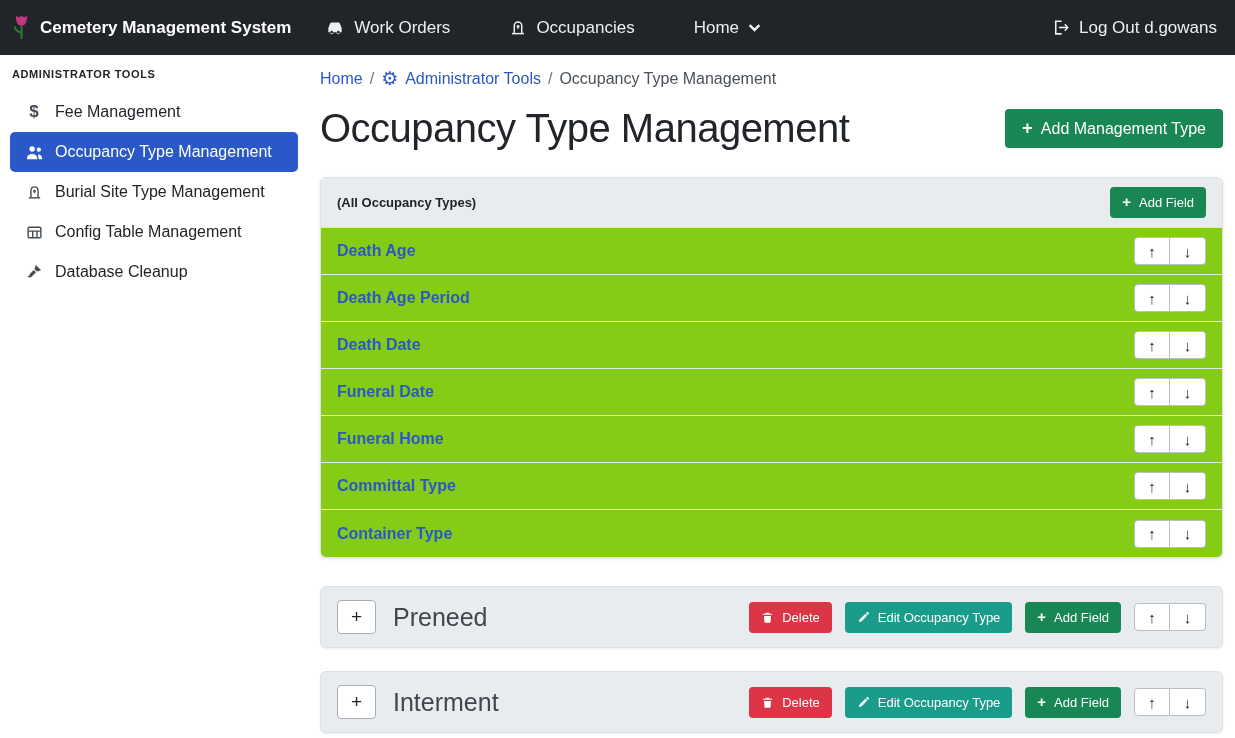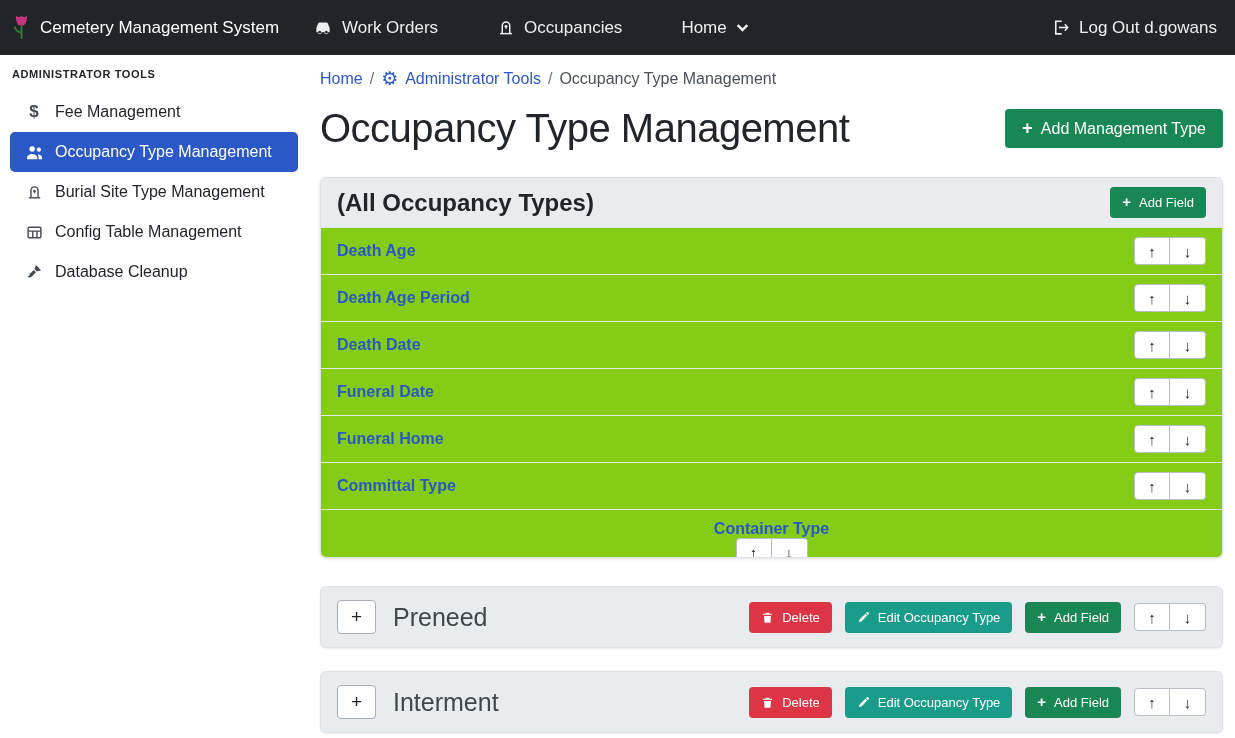--- a/index.html
+++ b/index.html
@@ -8,21 +8,21 @@
     font-family: "Liberation Sans", "DejaVu Sans", sans-serif;
     color:#212529; background:#fff; font-size:16px;
   }
   svg { display:block; }
 
   
   .navbar {
     height:55px; background:#212529; color:#fff;
     display:flex; align-items:center; padding:0 18px 0 12px;
   }
-  .brand { display:flex; align-items:center; gap:9px; font-weight:400; font-size:17px; color:#fff; text-decoration:none;justify-content:center; }
+  .brand { display:flex; align-items:center; gap:9px; font-weight:700; font-size:17px; color:#fff; text-decoration:none;justify-content:center; }
   .nav-links { display:flex; align-items:center; gap:59px; margin-left:34px; }
   .nav-link { display:flex; align-items:center; gap:9px; color:#eceef0; text-decoration:none; font-size:17px; cursor:pointer; }
   .nav-link .ic { color:#eceef0; }
   .logout { margin-left:auto; display:flex; align-items:center; gap:9px; color:#eceef0; text-decoration:none; font-size:17px; cursor:pointer; }
 
   
   .layout { display:flex; height:683px; }
   .sidebar { width:308px; background:#fff; padding-top:13px; flex:none; }
   .sidebar-heading {
     font-size:11px; font-weight:700; letter-spacing:.6px; text-transform:uppercase;
@@ -63,26 +63,26 @@
   
   .card {
     margin-top:26px; border:1px solid #dee2e6; border-radius:6px;
     box-shadow:0 1px 3px rgba(0,0,0,.12); overflow:hidden; background:#fff;
   }
   .card-header {
     background:#e9ecef; border-bottom:1px solid #dee2e6;
     display:flex; align-items:center; justify-content:space-between;
     padding:10px 16px; height:50px;
   }
-  .card-title { font-size:24px; font-weight:700; color:#212529; }
+  .card-title { font-size:13px; font-weight:700; color:#212529; }
   .field-row {
     display:flex; align-items:center; justify-content:space-between;
     padding:10px 16px; height:47px; border-bottom:1px solid #e3e6e9; background:#84cc16;
   }
-  .field-row:last-child { border-bottom:none;flex-direction:column; }
+  .field-row:last-child { border-bottom:none; }
   .field-link { color:#2a58c6; font-weight:700; font-size:16px; text-decoration:none; cursor:pointer; }
 
   .arrow-group { display:inline-flex; }
   .arrow-btn {
     width:36px; height:28px; background:#fff; border:1px solid #b9bfc6;
     display:flex; align-items:center; justify-content:center;
     font-size:15px; color:#212529; cursor:pointer; font-family:inherit;
   }
   .arrow-btn.up { border-radius:4px 0 0 4px; }
   .arrow-btn.down { border-radius:0 4px 4px 0; border-left:none; }

